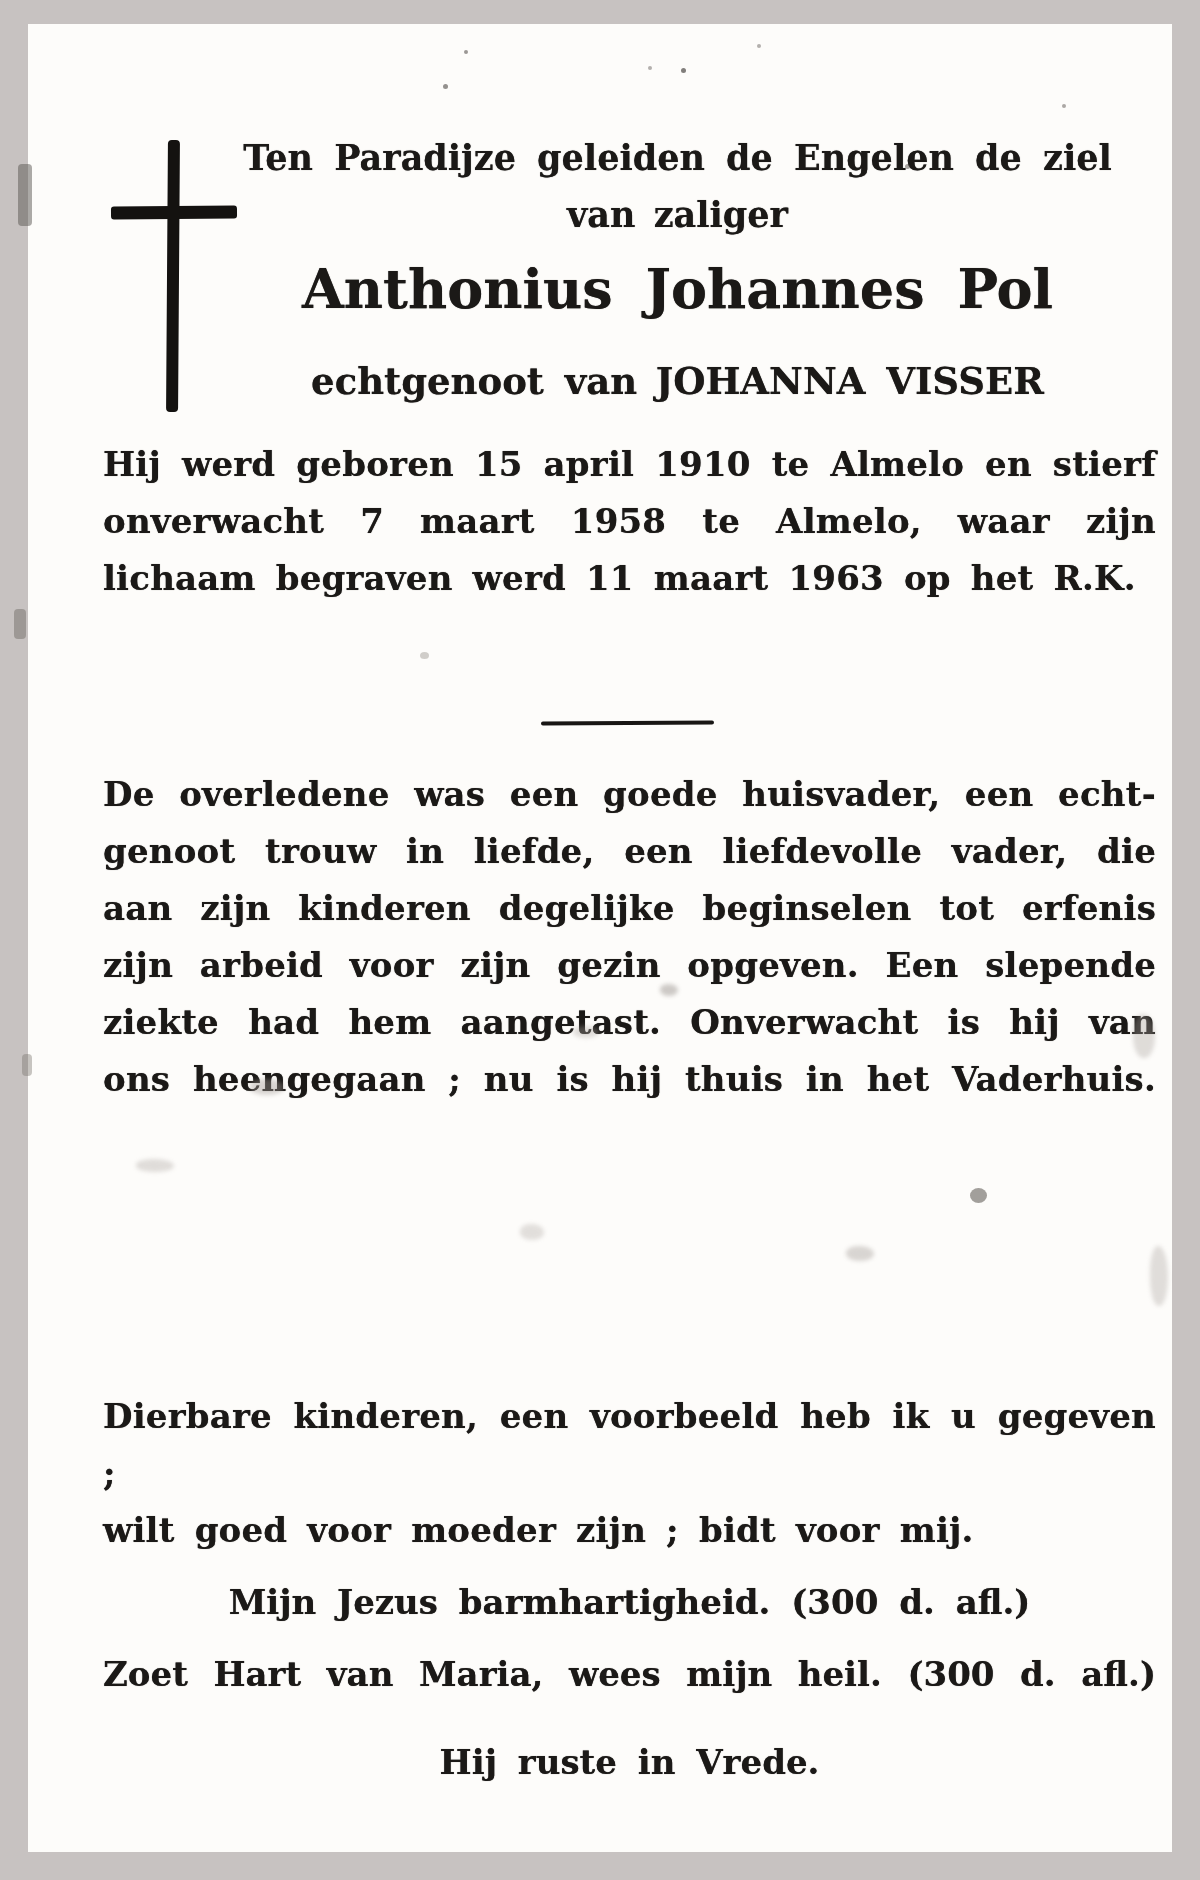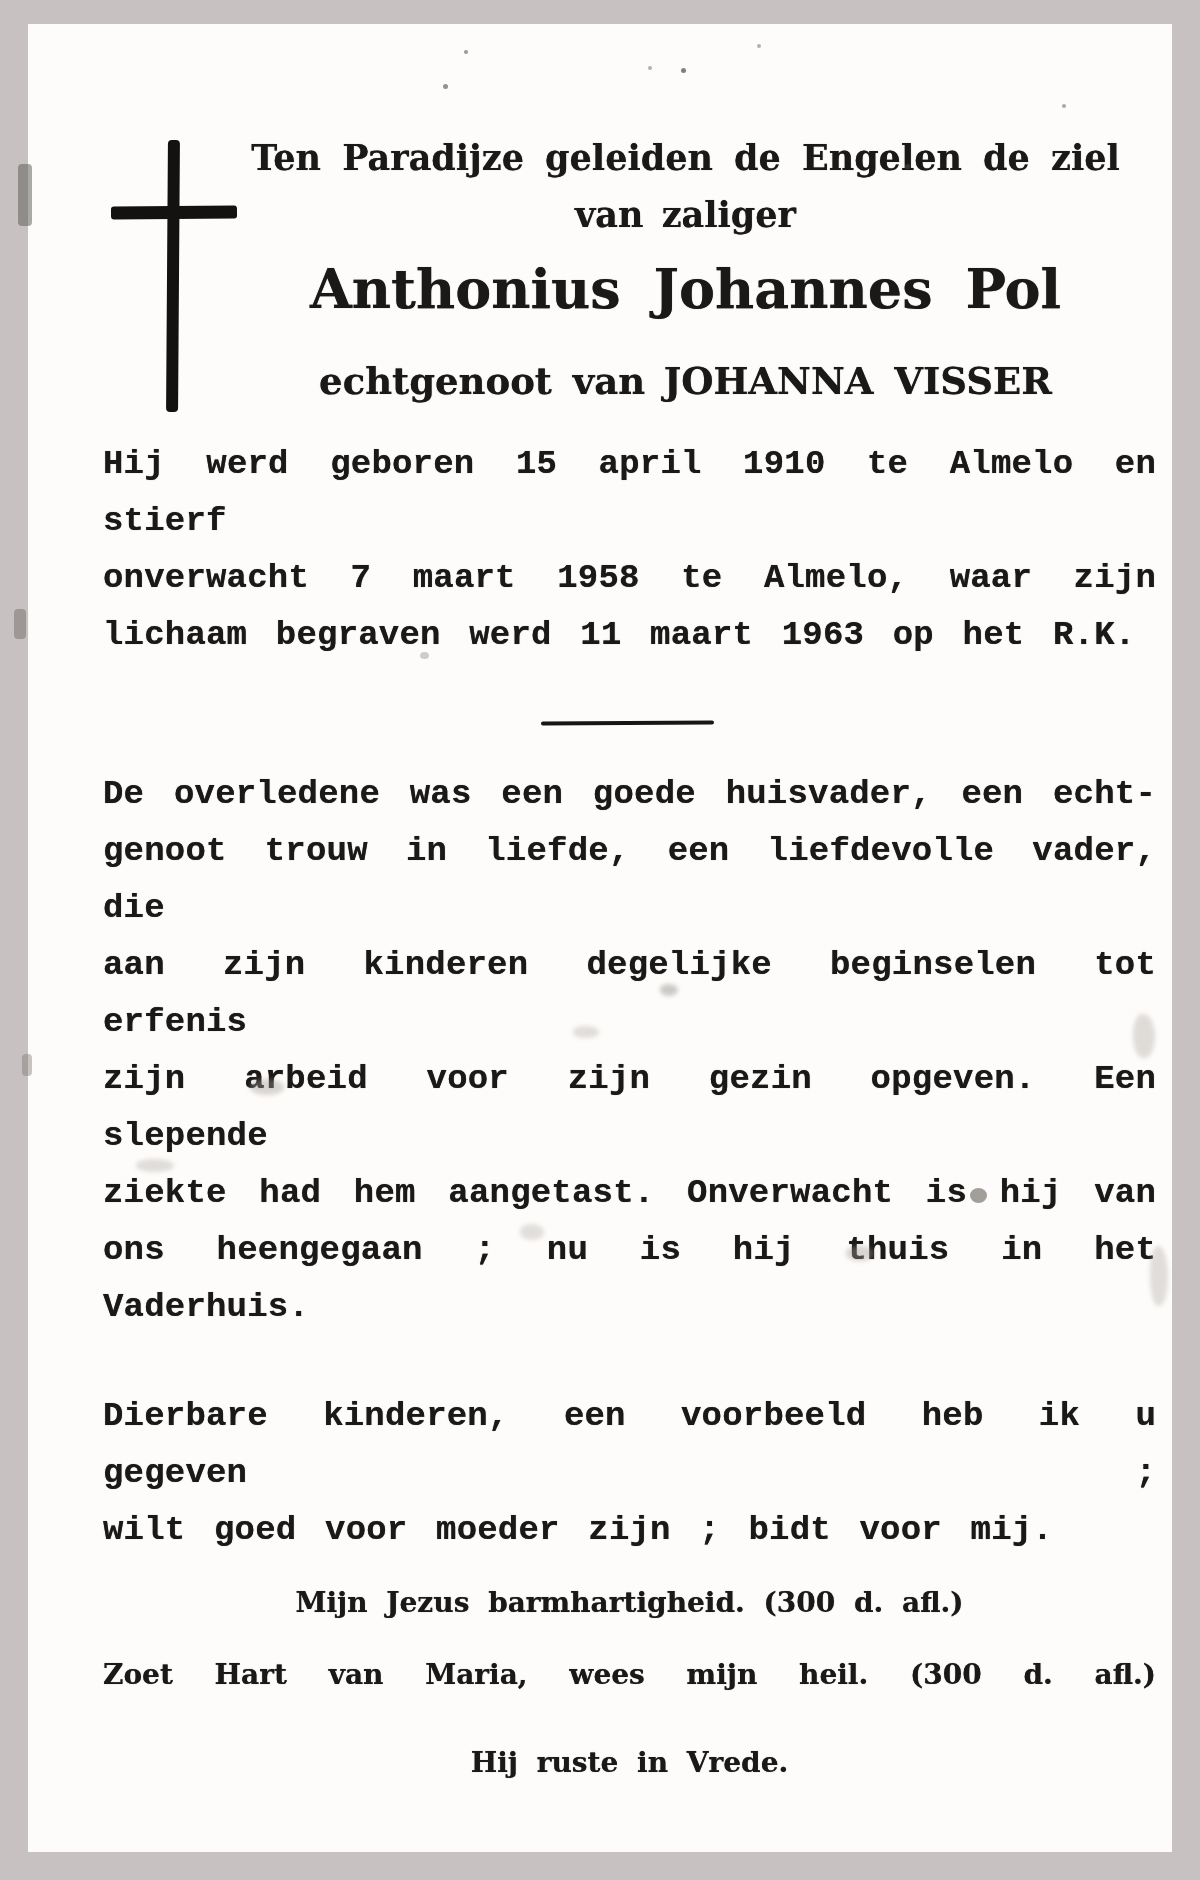--- a/index.html
+++ b/index.html
@@ -24,45 +24,45 @@
     transform: rotate(0.4deg);
   }
   .cross-h {
     position: absolute; left: 83px; top: 182px;
     width: 126px; height: 13px;
     background: #141210; border-radius: 3px;
     transform: rotate(-0.5deg);
   }
   .ink { color: #1b1917; font-weight: bold; text-shadow: 0 0 0.7px rgba(25,22,20,0.8); }
   
-  .heading-block { position: absolute; left: 170px; width: 975px; text-align: center; }
+  .heading-block { position: absolute; left: 162px; width: 975px; text-align: center; }
   .invocation-1 { top: 114px; font-size: 35px; line-height: 1.15; word-spacing: 9px; }
   .invocation-2 { top: 171px; font-size: 35px; line-height: 1.15; word-spacing: 6px; }
   .deceased-name { top: 234px; font-size: 54px; line-height: 1.15; word-spacing: 14px; }
   .spouse-line { top: 336px; font-size: 37px; line-height: 1.15; word-spacing: 8px; }
   
   .block {
     position: absolute; left: 75px; width: 1053px;
     font-size: 34px; line-height: 57px;
-    letter-spacing: 0.2px; word-spacing: 8px; font-family: Liberation Mono, monospace;
+    letter-spacing: 0.2px; word-spacing: 8px;
   }
   .block .jline { text-align: justify; text-align-last: justify; }
   .block .jline:last-child { text-align-last: left; }
   .block.full-last .jline:last-child { text-align-last: justify; }
   .bio { top: 412px; }
   .eulogy { top: 742px; }
   .wife { top: 1159px; }
   .children { top: 1364px; }
   .divider {
     position: absolute; left: 513px; top: 697px;
     width: 173px; height: 4px;
     background: #181614; border-radius: 2px;
     transform: rotate(-0.3deg);
   }
-  .prayer { position: absolute; left: 75px; width: 1053px; font-size: 28px; line-height: 57px; word-spacing: 9px; }
+  .prayer { position: absolute; left: 75px; width: 1053px; font-size: 34px; line-height: 57px; word-spacing: 9px; }
   .prayer.centered { text-align: center; }
   .prayer.spread { text-align: justify; text-align-last: justify; }
   .prayer-1 { top: 1550px; }
   .prayer-2 { top: 1622px; }
   .prayer-3 { top: 1710px; }
   
   .speck { position: absolute; border-radius: 50%; pointer-events: none; }
   .smudge { position: absolute; border-radius: 45% 55% 50% 50%; filter: blur(2px); pointer-events: none; }
 </style>
 </head>

